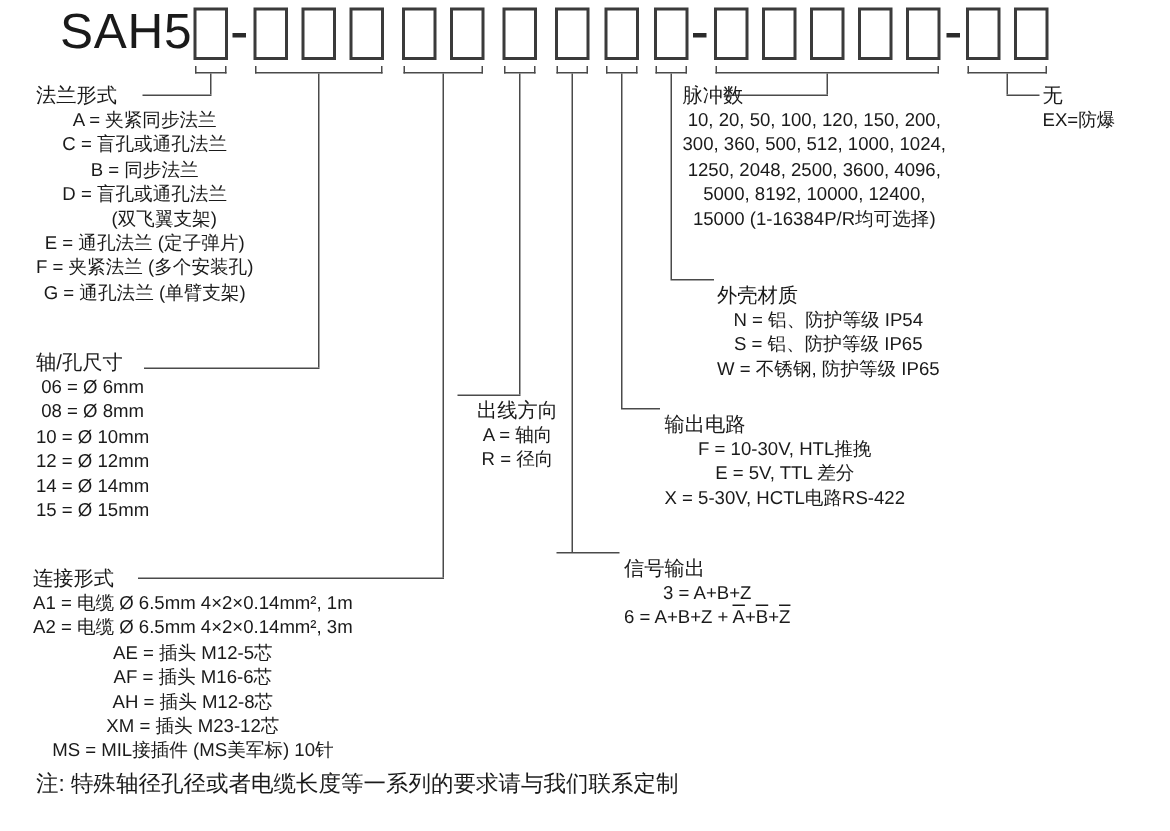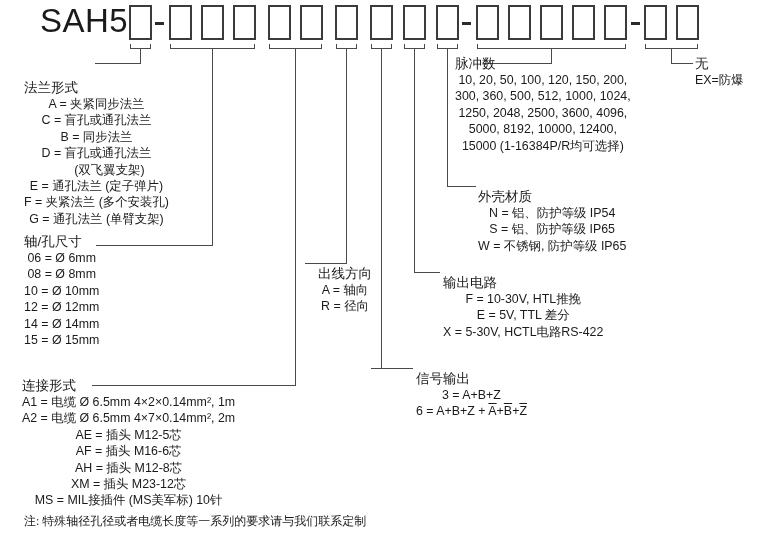--- a/index.html
+++ b/index.html
@@ -53,23 +53,22 @@
   }
   .ln{
     font-size:12.4px;color:#1a1a1a;
     line-height:16.4px;
     white-space:nowrap;
     text-align:center;
   }
   .ln.ind{padding-left:26px;}
   .note{
     position:absolute;
-    font-size:12px;color:#1a1a1a;
+    font-size:15px;color:#1a1a1a;
     white-space:nowrap;
-    font-family:Liberation Serif, serif;
   }
   .ovl{text-decoration:overline;}
 </style>
 </head>
 <body>
 
 <div id="stage">
 
   <div class="series-title">SAH58</div>
 
@@ -132,21 +131,21 @@
 
   <div class="vline" style="left:447px;top:49px;height:137px;"></div>
   <div class="hline" style="left:447px;top:186px;width:29px;"></div>
 
   <div class="vline" style="left:551px;top:49px;height:14px;"></div>
   <div class="hline" style="left:483px;top:63px;width:69px;"></div>
 
   <div class="vline" style="left:671px;top:49px;height:14px;"></div>
   <div class="hline" style="left:671px;top:63px;width:22px;"></div>
 
-  <div class="blk" style="left:24px;top:55px;margin-top:24px;">
+  <div class="blk" style="left:24px;top:55px;">
     <div class="hdr">法兰形式</div>
     <div class="ln">A = 夹紧同步法兰</div>
     <div class="ln">C = 盲孔或通孔法兰</div>
     <div class="ln">B = 同步法兰</div>
     <div class="ln">D = 盲孔或通孔法兰</div>
     <div class="ln ind">(双飞翼支架)</div>
     <div class="ln">E = 通孔法兰 (定子弹片)</div>
     <div class="ln">F = 夹紧法兰 (多个安装孔)</div>
     <div class="ln">G = 通孔法兰 (单臂支架)</div>
   </div>
@@ -157,21 +156,21 @@
     <div class="ln">08 = Ø 8mm</div>
     <div class="ln">10 = Ø 10mm</div>
     <div class="ln">12 = Ø 12mm</div>
     <div class="ln">14 = Ø 14mm</div>
     <div class="ln">15 = Ø 15mm</div>
   </div>
 
   <div class="blk" style="left:22px;top:377px;">
     <div class="hdr">连接形式</div>
     <div class="ln">A1 = 电缆 Ø 6.5mm 4×2×0.14mm²,  1m</div>
-    <div class="ln">A2 = 电缆 Ø 6.5mm 4×7×0.14mm²,  2m</div>
+    <div class="ln">A2 = 电缆 Ø 6.5mm 4×2×0.14mm²,  3m</div>
     <div class="ln">AE = 插头 M12-5芯</div>
     <div class="ln">AF = 插头 M16-6芯</div>
     <div class="ln">AH = 插头 M12-8芯</div>
     <div class="ln">XM = 插头 M23-12芯</div>
     <div class="ln">MS = MIL接插件 (MS美军标) 10针</div>
   </div>
 
   <div class="blk" style="left:318px;top:265px;">
     <div class="hdr">出线方向</div>
     <div class="ln">A = 轴向</div>

